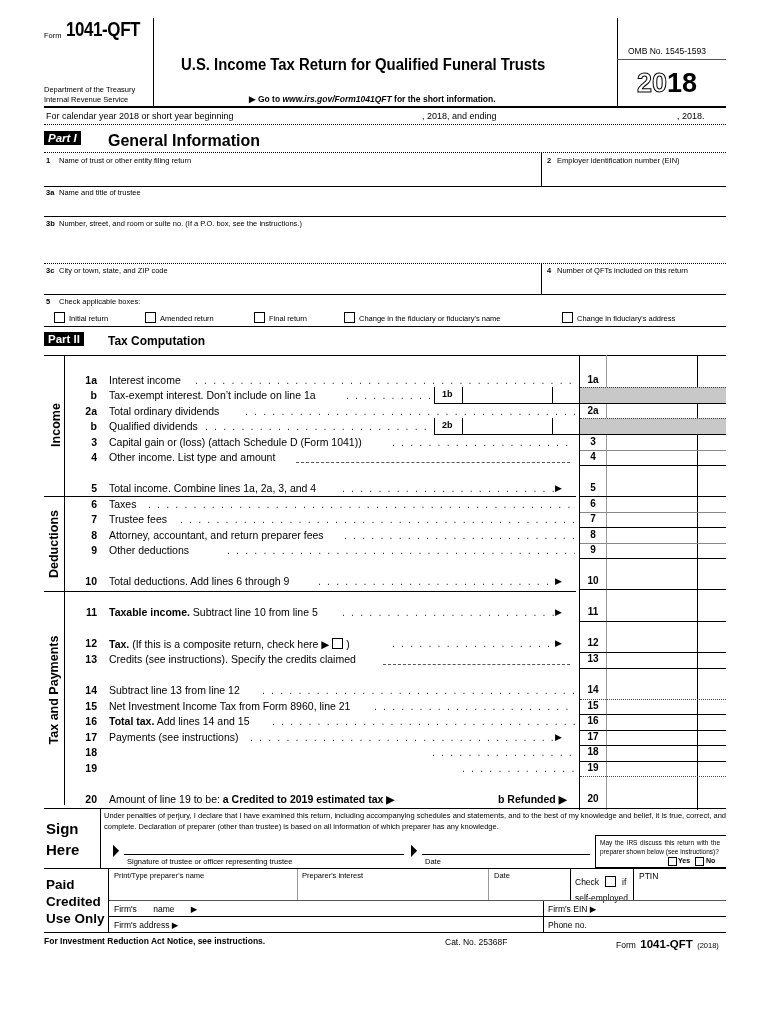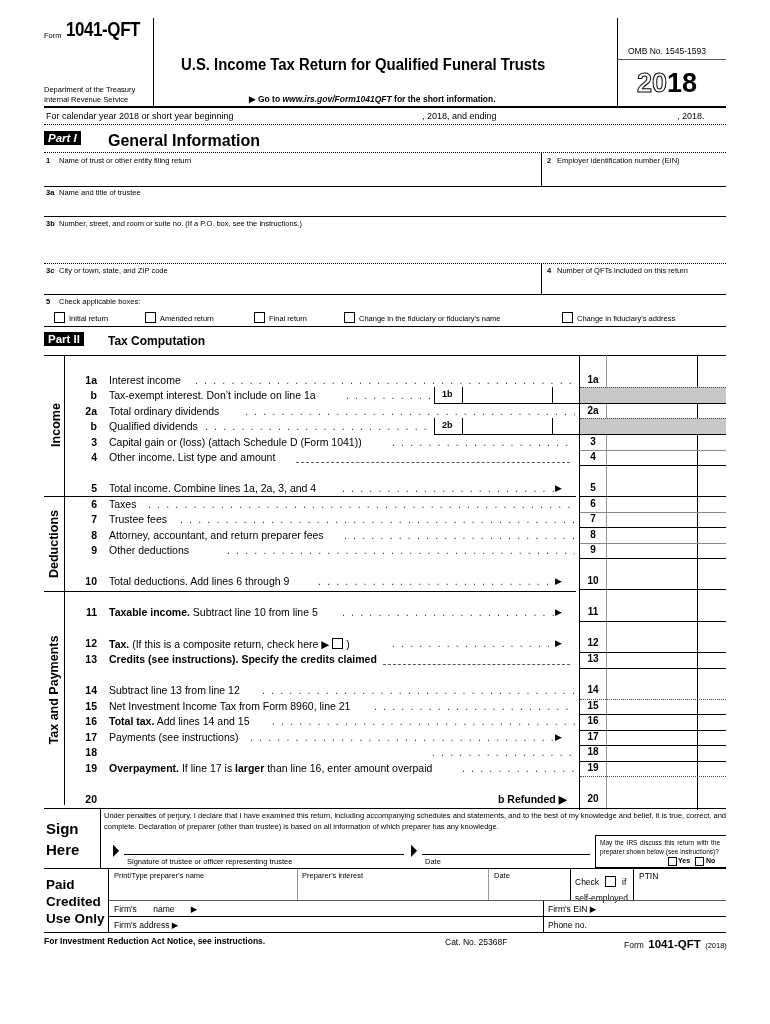--- a/index.html
+++ b/index.html
@@ -281,21 +281,21 @@
   <span class="lnum" style="left:75px;">12</span>
   <span class="ltxt" style="left:109px;"><b>Tax.</b><span> (If this is a composite return, check here ▶</span> <span class="cb" style="position:relative;display:inline-block;top:1px;"></span> <span>)</span></span>
   <span class="dots" style="left:392px;width:162px;">......................</span>
   <span class="abs arrow" style="left:555px;top:1px;">▶</span>
   <span class="boxnum" style="left:578px;">12</span>
   <span class="abs t9" style="left:612px;width:82px;height:13px;"></span>
 </div>
 
 <div class="abs" style="left:0;top:653px;width:770px;height:14px;">
   <span class="lnum" style="left:75px;">13</span>
-  <span class="ltxt" style="left:109px;font-weight:bold;">Credits (see instructions). Specify the credits claimed</span>
+  <span class="ltxt" style="left:109px;">Credits (see instructions). Specify the credits claimed</span>
   <span class="abs" style="left:383px;top:11px;width:187px;border-top:1px dashed #555;"></span>
   <span class="boxnum" style="left:578px;">13</span>
   <span class="abs t9" style="left:612px;width:82px;height:13px;"></span>
 </div>
 
 <div class="abs" style="left:0;top:684px;width:770px;height:14px;">
   <span class="lnum" style="left:75px;">14</span>
   <span class="ltxt" style="left:109px;">Subtract line 13 from line 12</span>
   <span class="dots" style="left:262px;width:313px;">..............................................</span>
   <span class="boxnum" style="left:578px;">14</span>
@@ -329,28 +329,28 @@
 
 <div class="abs" style="left:0;top:746px;width:770px;height:14px;">
   <span class="lnum" style="left:75px;">18</span>
   <span class="dots" style="left:432px;width:143px;">....................</span>
   <span class="boxnum" style="left:578px;">18</span>
   <span class="abs t9" style="left:612px;width:82px;height:13px;"></span>
 </div>
 
 <div class="abs" style="left:0;top:762px;width:770px;height:14px;">
   <span class="lnum" style="left:75px;">19</span>
-  <span class="ltxt" style="left:109px;"><b>Overpayment.</b><span> If line 17 is </span><b>larger</b><span> than line 16, enter amount overpaid</span></span>
   <span class="dots" style="left:462px;width:113px;">................</span>
   <span class="boxnum" style="left:578px;">19</span>
   <span class="abs t9" style="left:612px;width:82px;height:13px;"></span>
 </div>
 
 <div class="abs" style="left:0;top:793px;width:770px;height:14px;">
   <span class="lnum" style="left:75px;">20</span>
+  <span class="ltxt" style="left:109px;"><span>Amount of line 19 to be: </span><b>a Credited to 2019 estimated tax ▶</b></span>
   <span class="abs" style="left:412px;top:0;width:80px;height:13px;"></span>
   <span class="ltxt b" style="left:498px;">b Refunded ▶</span>
   <span class="boxnum" style="left:578px;">20</span>
   <span class="abs t9" style="left:612px;width:82px;height:13px;"></span>
 </div>
 <div class="hl" style="left:44px;top:808px;width:682px;border-top-width:1.5px;"></div>
 
 <div class="abs" style="left:46px;top:818px;font-size:15px;font-weight:bold;line-height:21px;">
   <div>Sign</div>
   <div>Here</div>
@@ -416,17 +416,17 @@
 <div class="abs" style="left:109px;top:917px;width:434px;height:15px;">
   <span class="abs t8" style="left:5px;top:3px;">Firm's address ▶</span>
 </div>
 <div class="abs" style="left:544px;top:917px;width:182px;height:15px;">
   <span class="abs t8" style="left:4px;top:3px;">Phone no.</span>
 </div>
 <div class="hl" style="left:44px;top:932px;width:682px;border-top-width:1.5px;"></div>
 
 <span class="abs b" style="left:44px;top:936px;font-size:8.5px;">For Investment Reduction Act Notice, see instructions.</span>
 <span class="abs t8" style="left:445px;top:937px;">Cat. No. 25368F</span>
-<span class="abs" style="left:616px;top:934px;white-space:nowrap;margin-left:8px;">
+<span class="abs" style="left:616px;top:934px;white-space:nowrap;">
   <span class="t8">Form</span>
   <b style="font-size:11.5px;">1041-QFT</b>
   <span style="font-size:7.5px;">(2018)</span>
 </span>
 
 </body></html>

